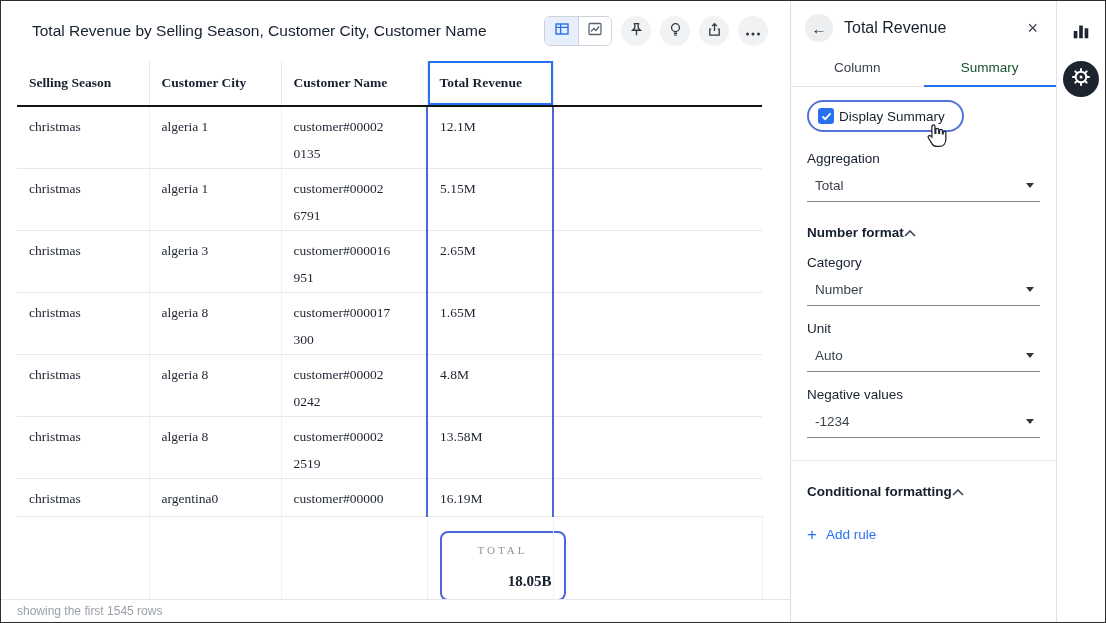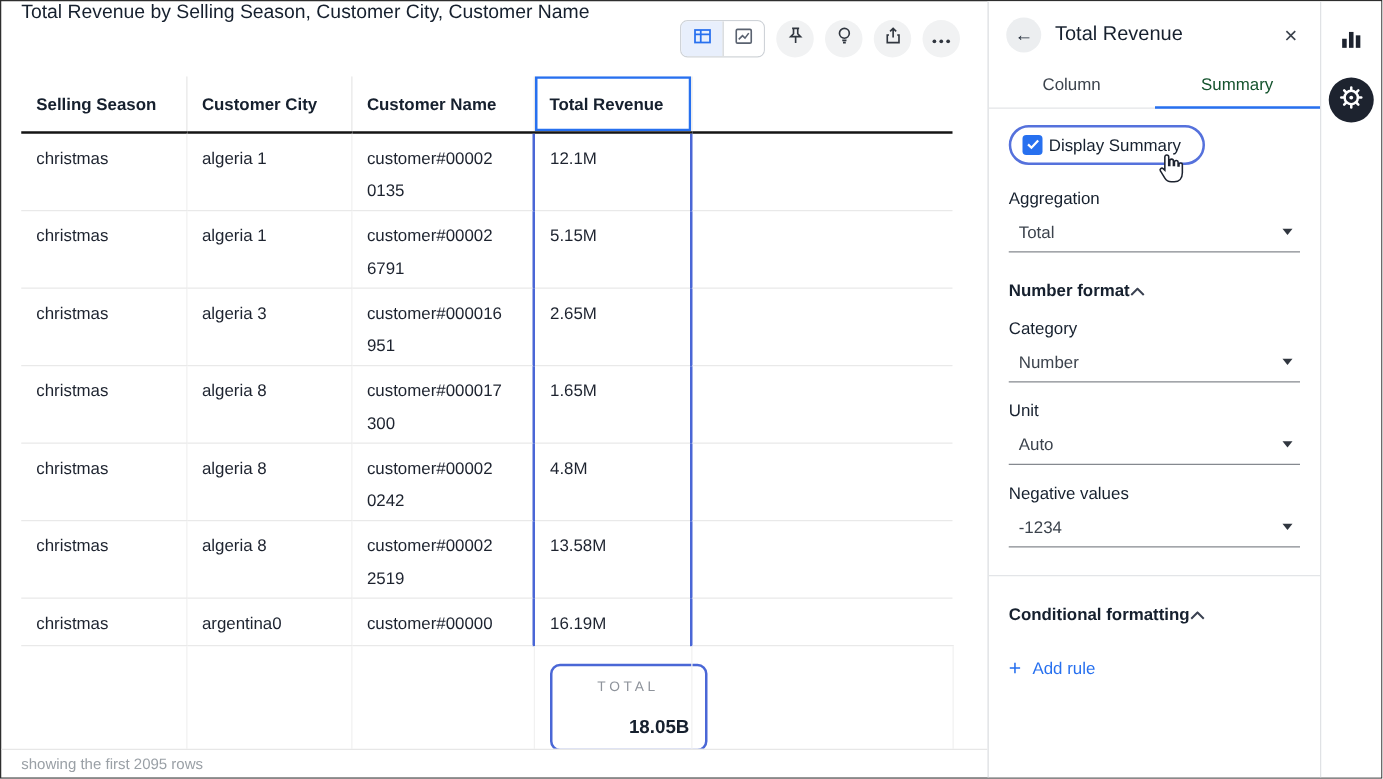--- a/index.html
+++ b/index.html
@@ -4,31 +4,31 @@
 <style>
   * { box-sizing: border-box; margin: 0; padding: 0; }
   body { margin: 0; background: #ffffff; font-family: "Liberation Sans", sans-serif; }
   .app {
     width: 1106px; height: 623px; border: 1px solid #2e2e2e;
     display: flex; background: #fff; overflow: hidden; position: relative;
   }
 
   
   .main { flex: 1 1 auto; min-width: 0; display: flex; flex-direction: column; }
-  .main-header { flex: 0 0 60px; display: flex; justify-content: space-between; padding: 0 22px 0 16px; }
+  .main-header { flex: 0 0 60px; display: flex; align-items: center; justify-content: space-between; padding: 0 22px 0 25px; margin-left: 6px; }
   .page-title { font-size: 15.5px; font-weight: 500; color: #16202e; white-space: nowrap; }
   .toolbar { display: flex; align-items: center; gap: 9px; }
   .seg { display: flex; border: 1px solid #cfd3d8; border-radius: 6px; overflow: hidden; }
   .seg-btn { width: 33px; height: 28px; display: flex; align-items: center; justify-content: center; background: #fff; cursor: pointer; }
   .seg-btn.active { background: #e8effc; }
   .seg-btn + .seg-btn { border-left: 1px solid #cfd3d8; }
   .icon-btn { width: 30px; height: 30px; border-radius: 50%; background: #f1f2f3; display: flex; align-items: center; justify-content: center; cursor: pointer; }
 
   .table-wrap { flex: 1 1 auto; overflow: hidden; padding-left: 16px; }
-  table.data { border-collapse: collapse; table-layout: fixed; width: 745px; font-size: 13.5px; color: #1d232f; }
+  table.data { border-collapse: collapse; table-layout: fixed; width: 745px; font-size: 13.5px; color: #1d232f; font-family: Liberation Serif, serif; }
   table.data thead th {
     text-align: left; font-weight: 700; font-size: 13.5px; color: #16202e;
     height: 45px; padding: 0 12px; border-bottom: 2px solid #151515; border-right: 1px solid #e8e8e8;
     vertical-align: middle;
   }
   table.data thead th.blank-h, table.data tbody td.blank { border-right: none; }
   table.data thead th.rev-h { box-shadow: inset 0 0 0 2px #2770ef; }
   table.data tbody td {
     vertical-align: top; padding: 12px 12px 0 12px;
     border-bottom: 1px solid #e9e9e9; border-right: 1px solid #f1f1f1;
@@ -240,21 +240,21 @@
                 <div class="total-label">TOTAL</div>
                 <div class="total-value">18.05B</div>
               </div>
             </td>
             <td></td>
           </tr>
         </tbody>
       </table>
     </div>
 
-    <div class="table-footer">showing the first 2095 rows</div>
+    <div class="table-footer">showing the first 1545 rows</div>
   </div>
 
   <aside class="panel">
     <div class="panel-header">
       <div class="back-btn">
         <span>←</span>
       </div>
       <div class="panel-title">Total Revenue</div>
       <div class="close-btn">
         <span>×</span>

